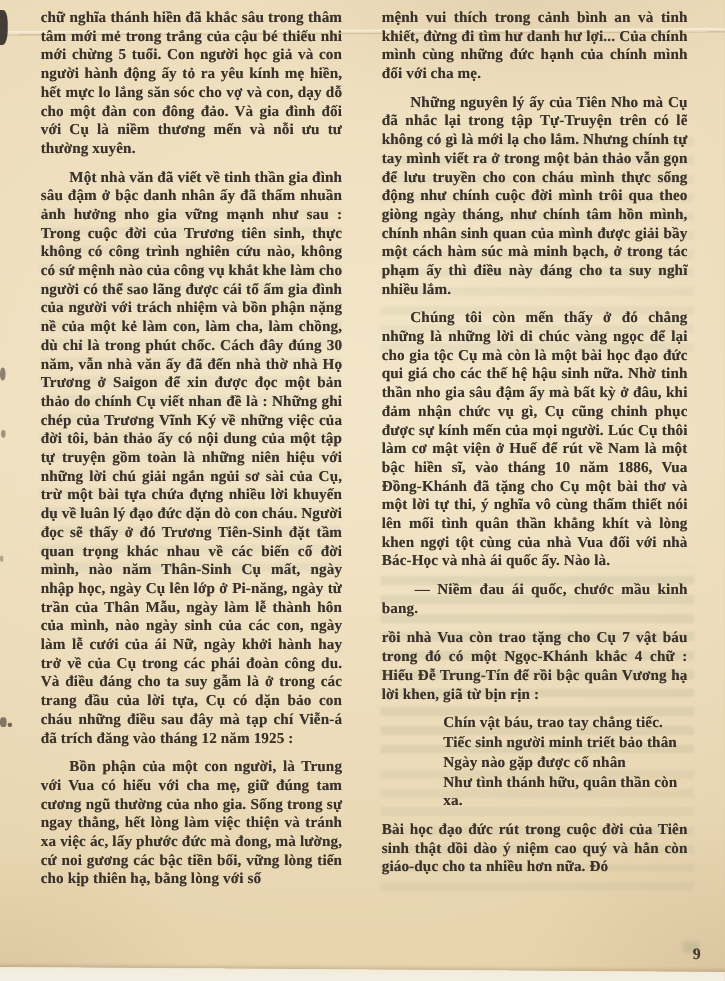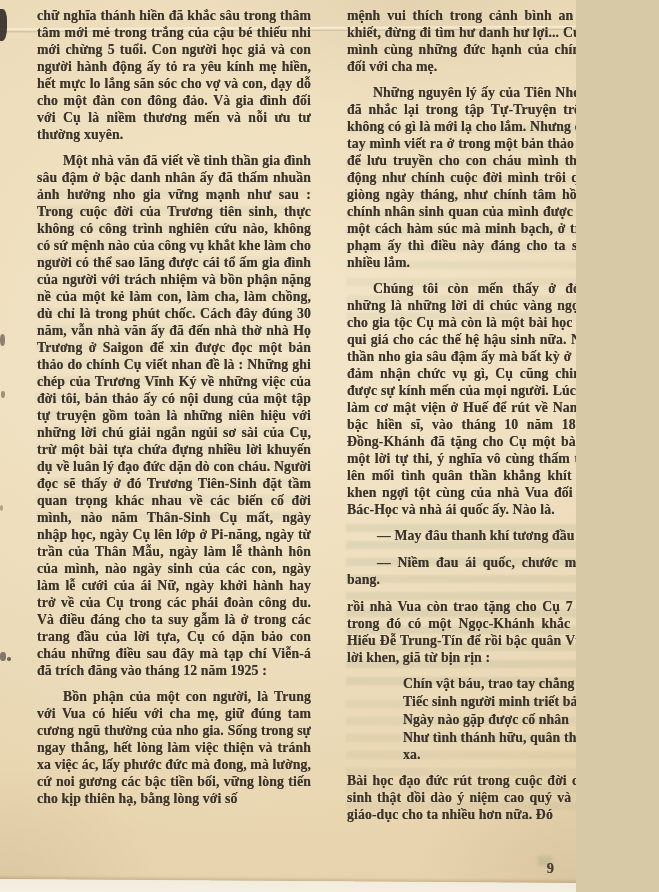--- a/index.html
+++ b/index.html
@@ -5,21 +5,21 @@
   html, body {
     margin: 0;
     padding: 0;
     width: 659px;
     height: 892px;
     overflow: hidden;
     background: #d8c9a6;
   }
   .scan {
     position: relative;
-    width: 576px;
+    width: 659px;
     height: 892px;
     overflow: hidden;
     background:
       radial-gradient(ellipse 130% 90% at 46% 40%, rgba(255,247,224,0.38), rgba(255,247,224,0) 62%),
       radial-gradient(ellipse 40% 25% at 100% 100%, rgba(130,102,62,0.14), rgba(130,102,62,0) 70%),
       radial-gradient(ellipse 40% 20% at 0% 100%, rgba(130,102,62,0.12), rgba(130,102,62,0) 70%),
       radial-gradient(ellipse 50% 18% at 70% 0%, rgba(140,112,70,0.10), rgba(140,112,70,0) 70%),
       linear-gradient(180deg, #ebdab7 0%, #ecdcbb 45%, #e7d4ae 100%);
     font-family: "Liberation Serif", "DejaVu Serif", serif;
     color: #3a332b;
@@ -154,21 +154,20 @@
     <div class="col left">
       <p>chữ nghĩa thánh hiền đã khắc sâu trong thâm tâm mới mẻ trong trắng của cậu bé thiếu nhi mới chừng 5 tuổi. Con người học giả và con người hành động ấy tỏ ra yêu kính mẹ hiền, hết mực lo lắng săn sóc cho vợ và con, dạy dỗ cho một đàn con đông đảo. Và gia đình đối với Cụ là niềm thương mến và nỗi ưu tư thường xuyên.</p>
       <p class="ind">Một nhà văn đã viết về tinh thần gia đình sâu đậm ở bậc danh nhân ấy đã thấm nhuần ảnh hưởng nho gia vững mạnh như sau : Trong cuộc đời của Trương tiên sinh, thực không có công trình nghiên cứu nào, không có sứ mệnh nào của công vụ khắt khe làm cho người có thể sao lãng được cái tổ ấm gia đình của người với trách nhiệm và bồn phận nặng nề của một kẻ làm con, làm cha, làm chồng, dù chỉ là trong phút chốc. Cách đây đúng 30 năm, vẫn nhà văn ấy đã đến nhà thờ nhà Họ Trương ở Saigon để xin được đọc một bản thảo do chính Cụ viết nhan đề là : Những ghi chép của Trương Vĩnh Ký về những việc của đời tôi, bản thảo ấy có nội dung của một tập tự truyện gồm toàn là những niên hiệu với những lời chú giải ngắn ngủi sơ sài của Cụ, trừ một bài tựa chứa đựng nhiều lời khuyến dụ về luân lý đạo đức dặn dò con cháu. Người đọc sẽ thấy ở đó Trương Tiên-Sinh đặt tầm quan trọng khác nhau về các biến cố đời mình, nào năm Thân-Sinh Cụ mất, ngày nhập học, ngày Cụ lên lớp ở Pi-năng, ngày từ trần của Thân Mẫu, ngày làm lễ thành hôn của mình, nào ngày sinh của các con, ngày làm lễ cưới của ái Nữ, ngày khởi hành hay trở về của Cụ trong các phái đoàn công du. Và điều đáng cho ta suy gẫm là ở trong các trang đầu của lời tựa, Cụ có dặn bảo con cháu những điều sau đây mà tạp chí Viễn-á đã trích đăng vào tháng 12 năm 1925 :</p>
       <p class="ind">Bồn phận của một con người, là Trung với Vua có hiếu với cha mẹ, giữ đúng tam cương ngũ thường của nho gia. Sống trong sự ngay thẳng, hết lòng làm việc thiện và tránh xa việc ác, lấy phước đức mà đong, mà lường, cứ noi gương các bậc tiền bối, vững lòng tiến cho kịp thiên hạ, bằng lòng với số</p>
     </div>
 
     <div class="col right">
       <p>mệnh vui thích trong cảnh bình an và tinh khiết, đừng đi tìm hư danh hư lợi... Của chính mình cùng những đức hạnh của chính mình đối với cha mẹ.</p>
       <p class="ind">Những nguyên lý ấy của Tiên Nho mà Cụ đã nhắc lại trong tập Tự-Truyện trên có lẽ không có gì là mới lạ cho lắm. Nhưng chính tự tay mình viết ra ở trong một bản thảo vẫn gọn để lưu truyền cho con cháu mình thực sống động như chính cuộc đời mình trôi qua theo giòng ngày tháng, như chính tâm hồn mình, chính nhân sinh quan của mình được giải bầy một cách hàm súc mà minh bạch, ở trong tác phạm ấy thì điều này đáng cho ta suy nghĩ nhiều lắm.</p>
       <p class="ind">Chúng tôi còn mến thấy ở đó chẳng những là những lời di chúc vàng ngọc để lại cho gia tộc Cụ mà còn là một bài học đạo đức qui giá cho các thế hệ hậu sinh nữa. Nhờ tinh thần nho gia sâu đậm ấy mà bất kỳ ở đâu, khi đảm nhận chức vụ gì, Cụ cũng chinh phục được sự kính mến của mọi người. Lúc Cụ thôi làm cơ mật viện ở Huế để rút về Nam là một bậc hiền sĩ, vào tháng 10 năm 1886, Vua Đồng-Khánh đã tặng cho Cụ một bài thơ và một lời tự thi, ý nghĩa vô cùng thấm thiết nói lên mối tình quân thần khẳng khít và lòng khen ngợi tột cùng của nhà Vua đối với nhà Bác-Học và nhà ái quốc ấy. Nào là.</p>
-      <p class="verse">— May đâu thanh khí tương đầu</p>
       <p class="verse">— Niềm đau ái quốc, chước mầu kinh bang.</p>
       <p>rồi nhà Vua còn trao tặng cho Cụ 7 vật báu trong đó có một Ngọc-Khánh khắc 4 chữ : Hiếu Đễ Trung-Tín để rồi bậc quân Vương hạ lời khen, giã từ bịn rịn :</p>
       <div class="poem">
         <div>Chín vật báu, trao tay chẳng tiếc.</div>
         <div>Tiếc sinh người minh triết bảo thân</div>
         <div>Ngày nào gặp được cố nhân</div>
         <div>Như tình thánh hữu, quân thần còn xa.</div>
       </div>
       <p>Bài học đạo đức rút trong cuộc đời của Tiên sinh thật dồi dào ý niệm cao quý và hẳn còn giáo-dục cho ta nhiều hơn nữa. Đó</p>
     </div>

